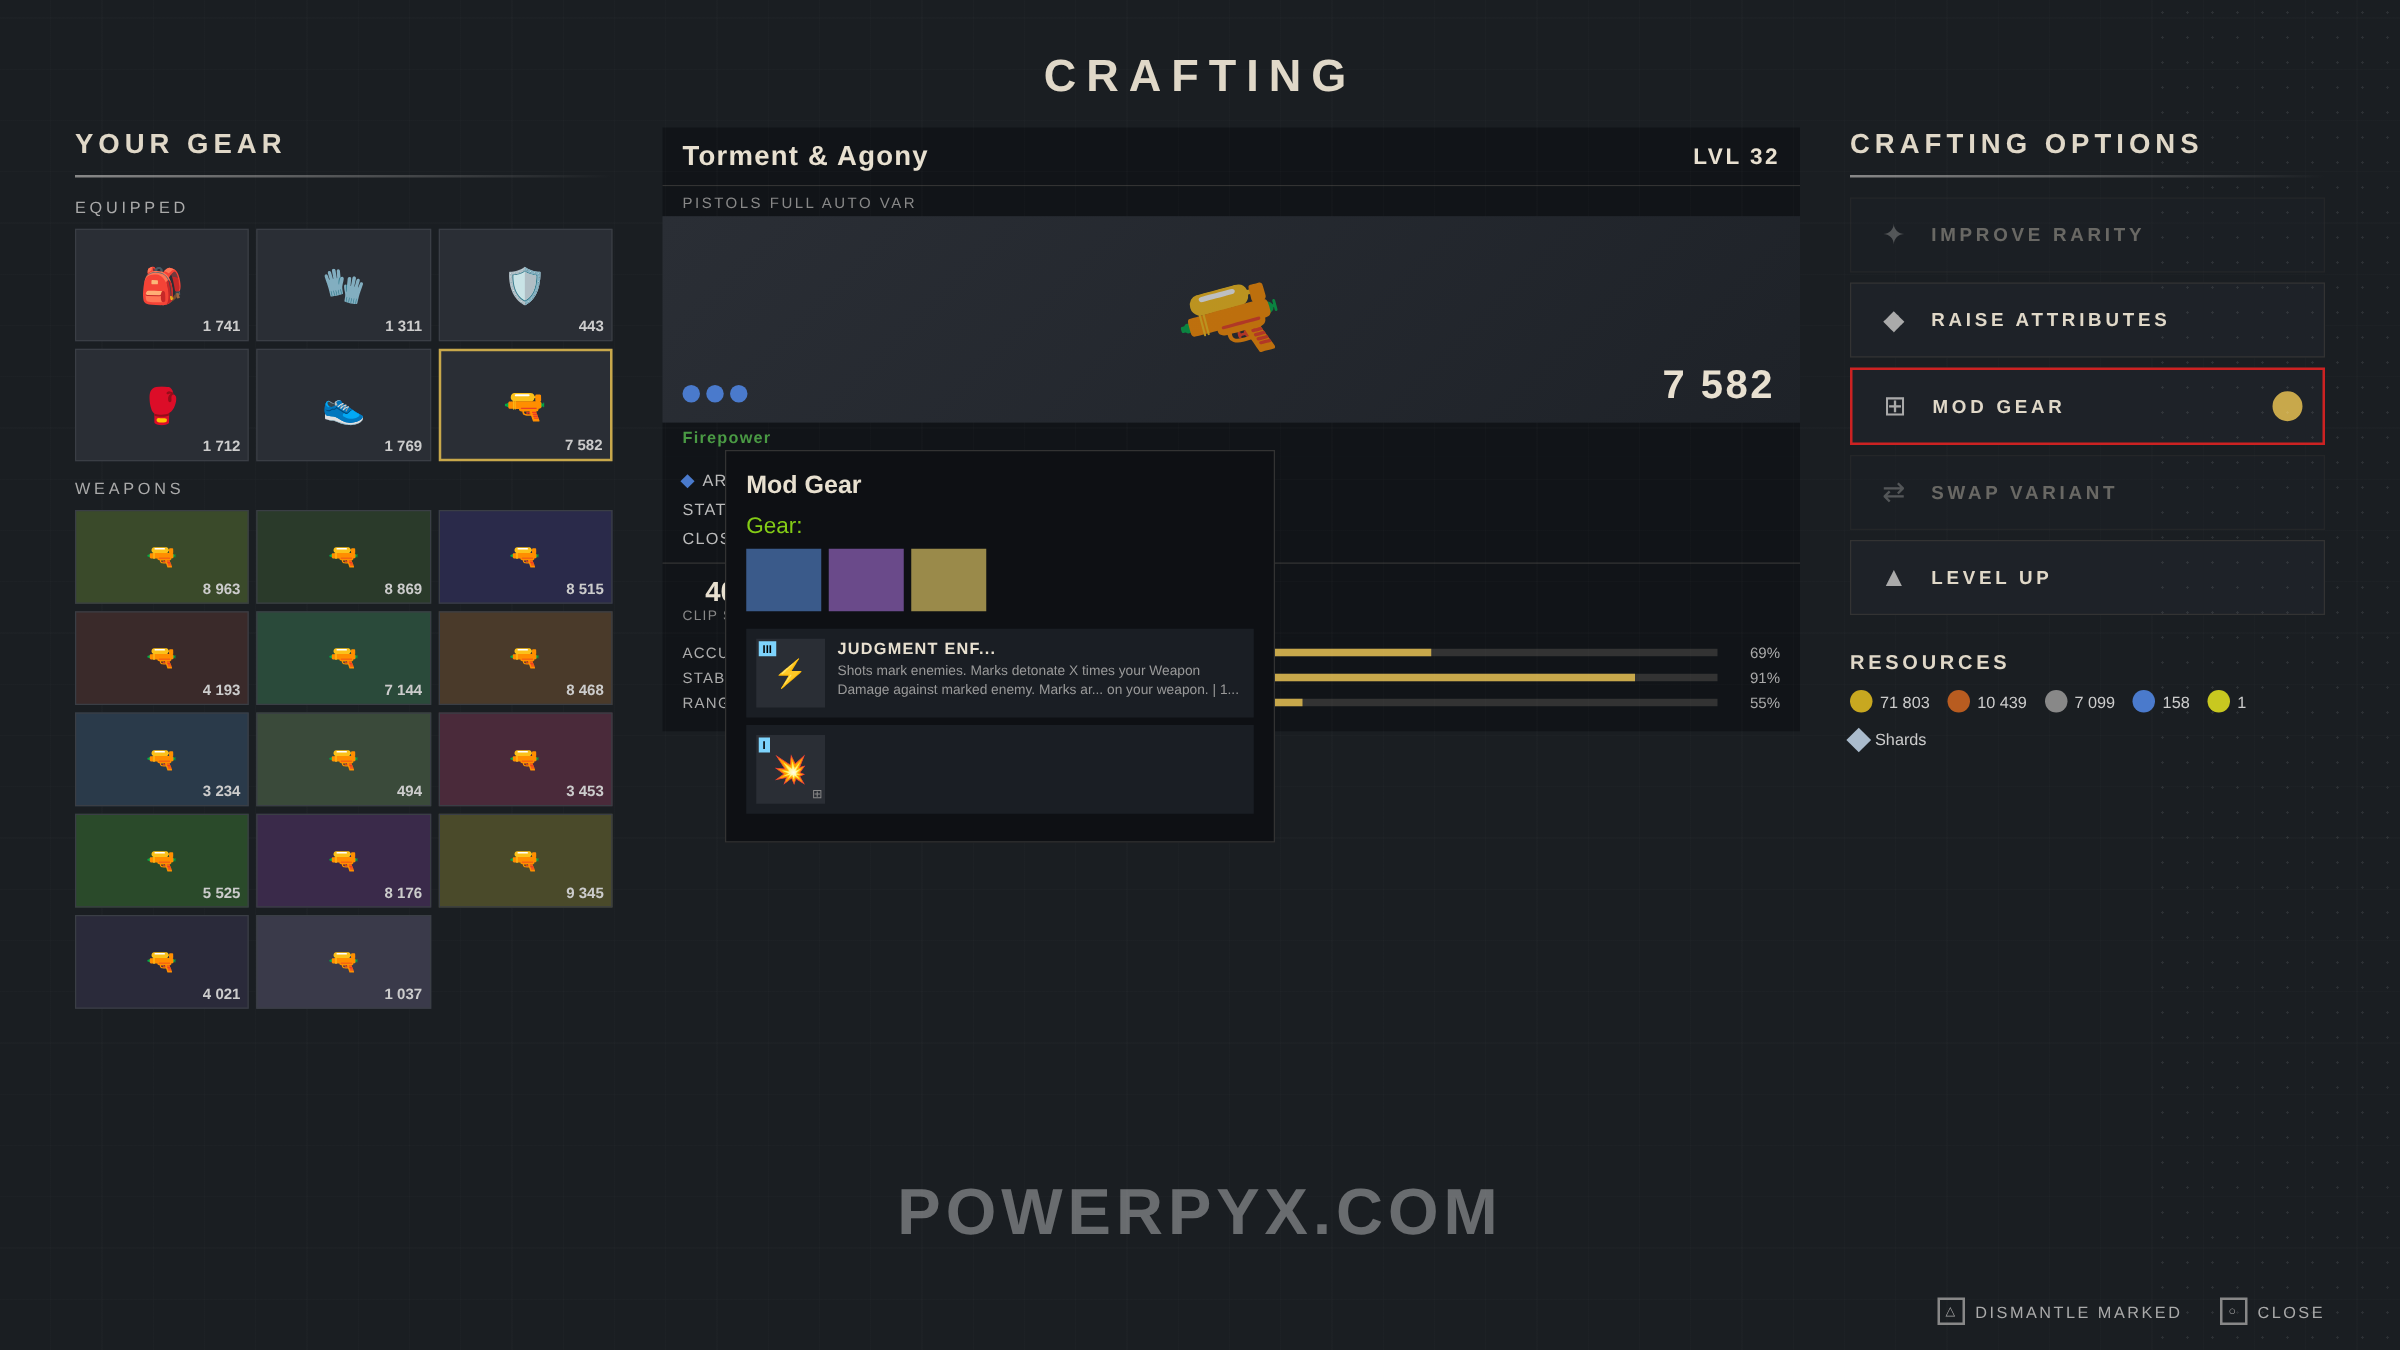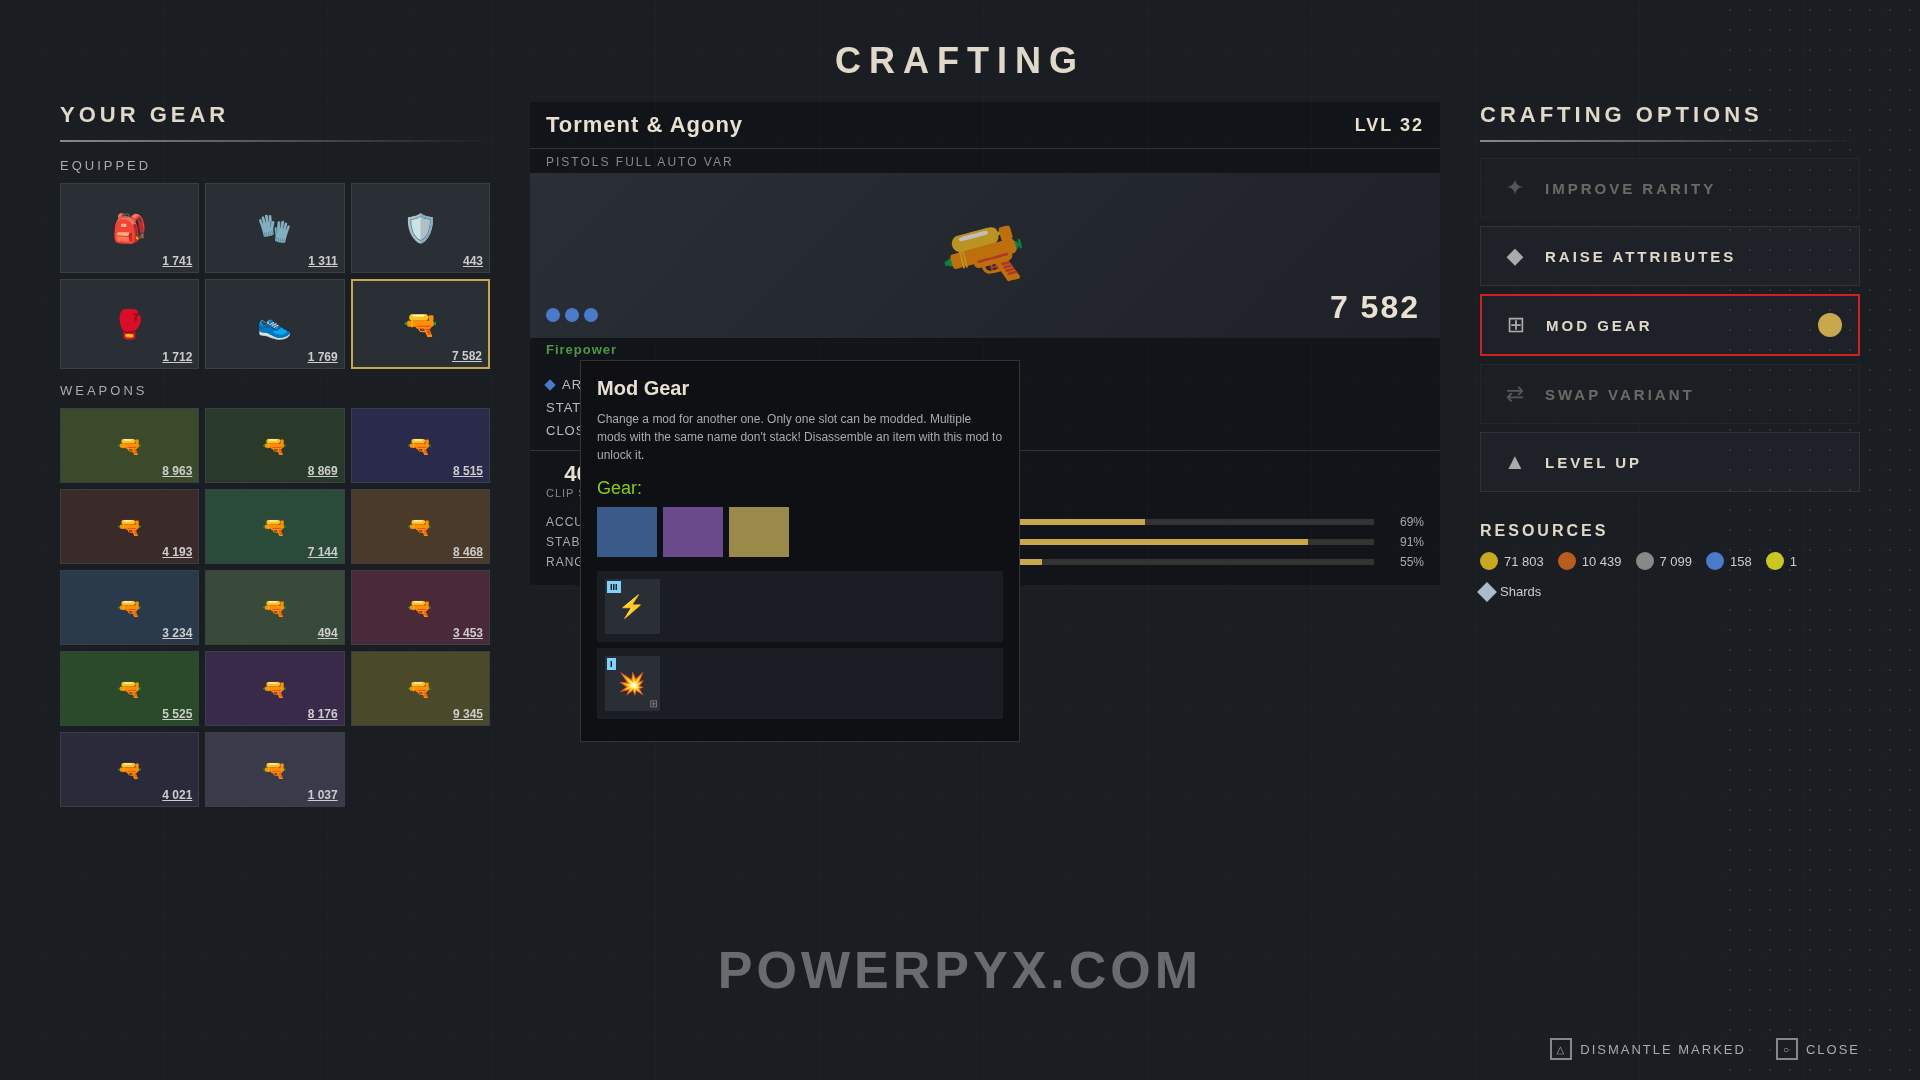--- a/index.html
+++ b/index.html
@@ -84,21 +84,20 @@
     .gear-item.selected {
       border: 2px solid #c8a84b;
     }
     .gear-item .item-value {
       position: absolute;
       bottom: 4px;
       right: 6px;
       font-size: 12px;
       color: #ccc;
       font-weight: 600;
-      text-decoration: underline;
     }
     .gear-item .item-icon {
       width: 65px;
       height: 65px;
       display: flex;
       align-items: center;
       justify-content: center;
       font-size: 28px;
     }
     
@@ -783,33 +782,36 @@
     <span class="resource-val">Shards</span>
   </div>
         </div>
     </div>
   </div>
 
 </div>
 
 <div class="tooltip-overlay">
   <div class="tooltip-title">Mod Gear</div>
-  <div class="tooltip-desc">Change a mod for another one. Only one slot can be modded. Multiple mods with the same name don't stack! Disassemble an item with this mod to unlock it.</div>
   <div class="tooltip-gear-label">Gear:</div>
   <div class="tooltip-gear-swatches">
     <div class="tooltip-swatch swatch-blue"></div>
     <div class="tooltip-swatch swatch-purple"></div>
     <div class="tooltip-swatch swatch-gold"></div>
   </div>
 
   <div class="mod-item">
     <div class="mod-icon">
       ⚡
       <span class="mod-level-badge">III</span>
     </div>
+    <div class="mod-info">
+      <div class="mod-name">JUDGMENT ENF...</div>
+      <div class="mod-desc">Shots mark enemies. Marks detonate X times your Weapon Damage against marked enemy. Marks ar... on your weapon. | 1...</div>
+    </div>
   </div>
 
   <div class="mod-item">
     <div class="mod-icon">
       💥
       <span class="mod-level-badge">I</span>
       <span class="mod-grid-icon">⊞</span>
     </div>
   </div>
 </div>

